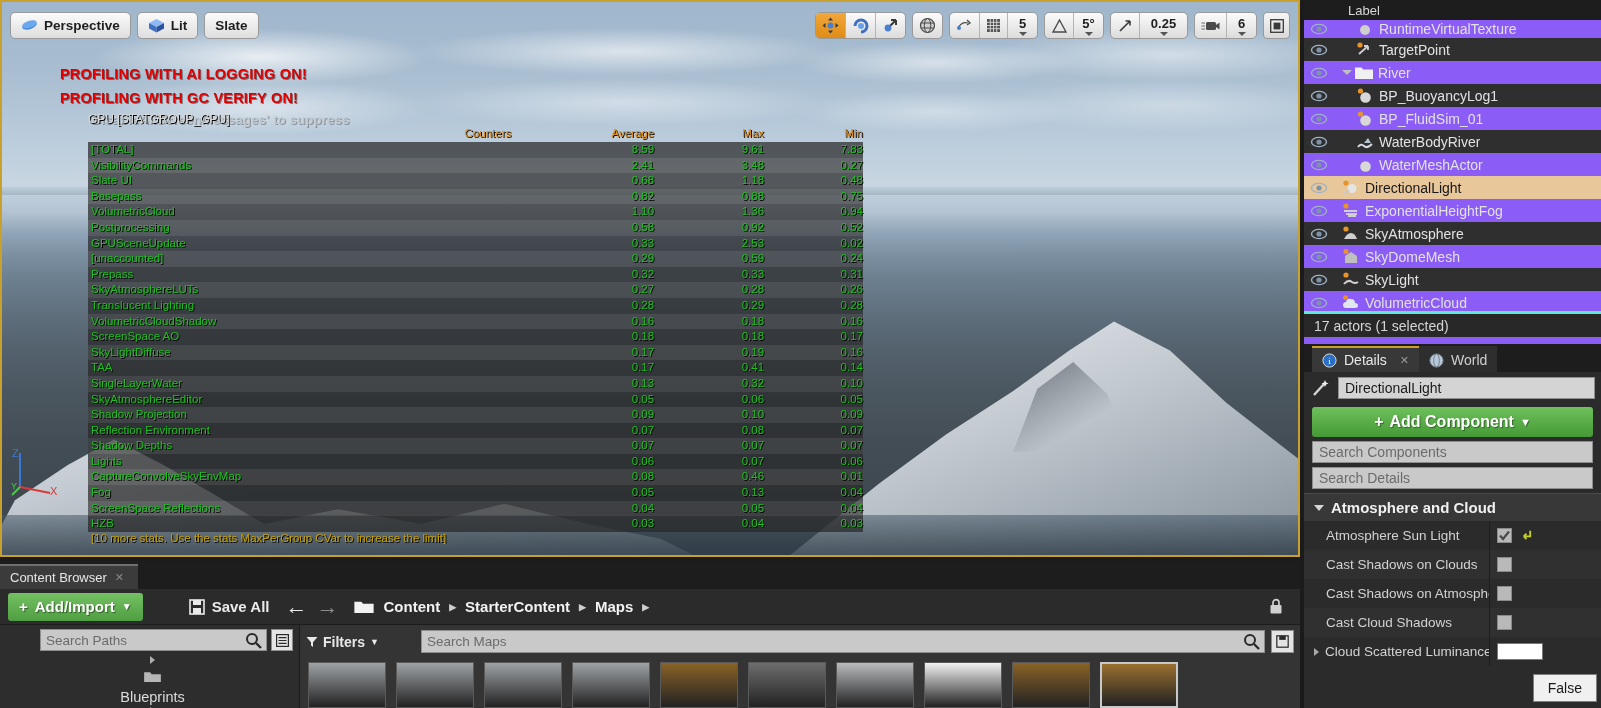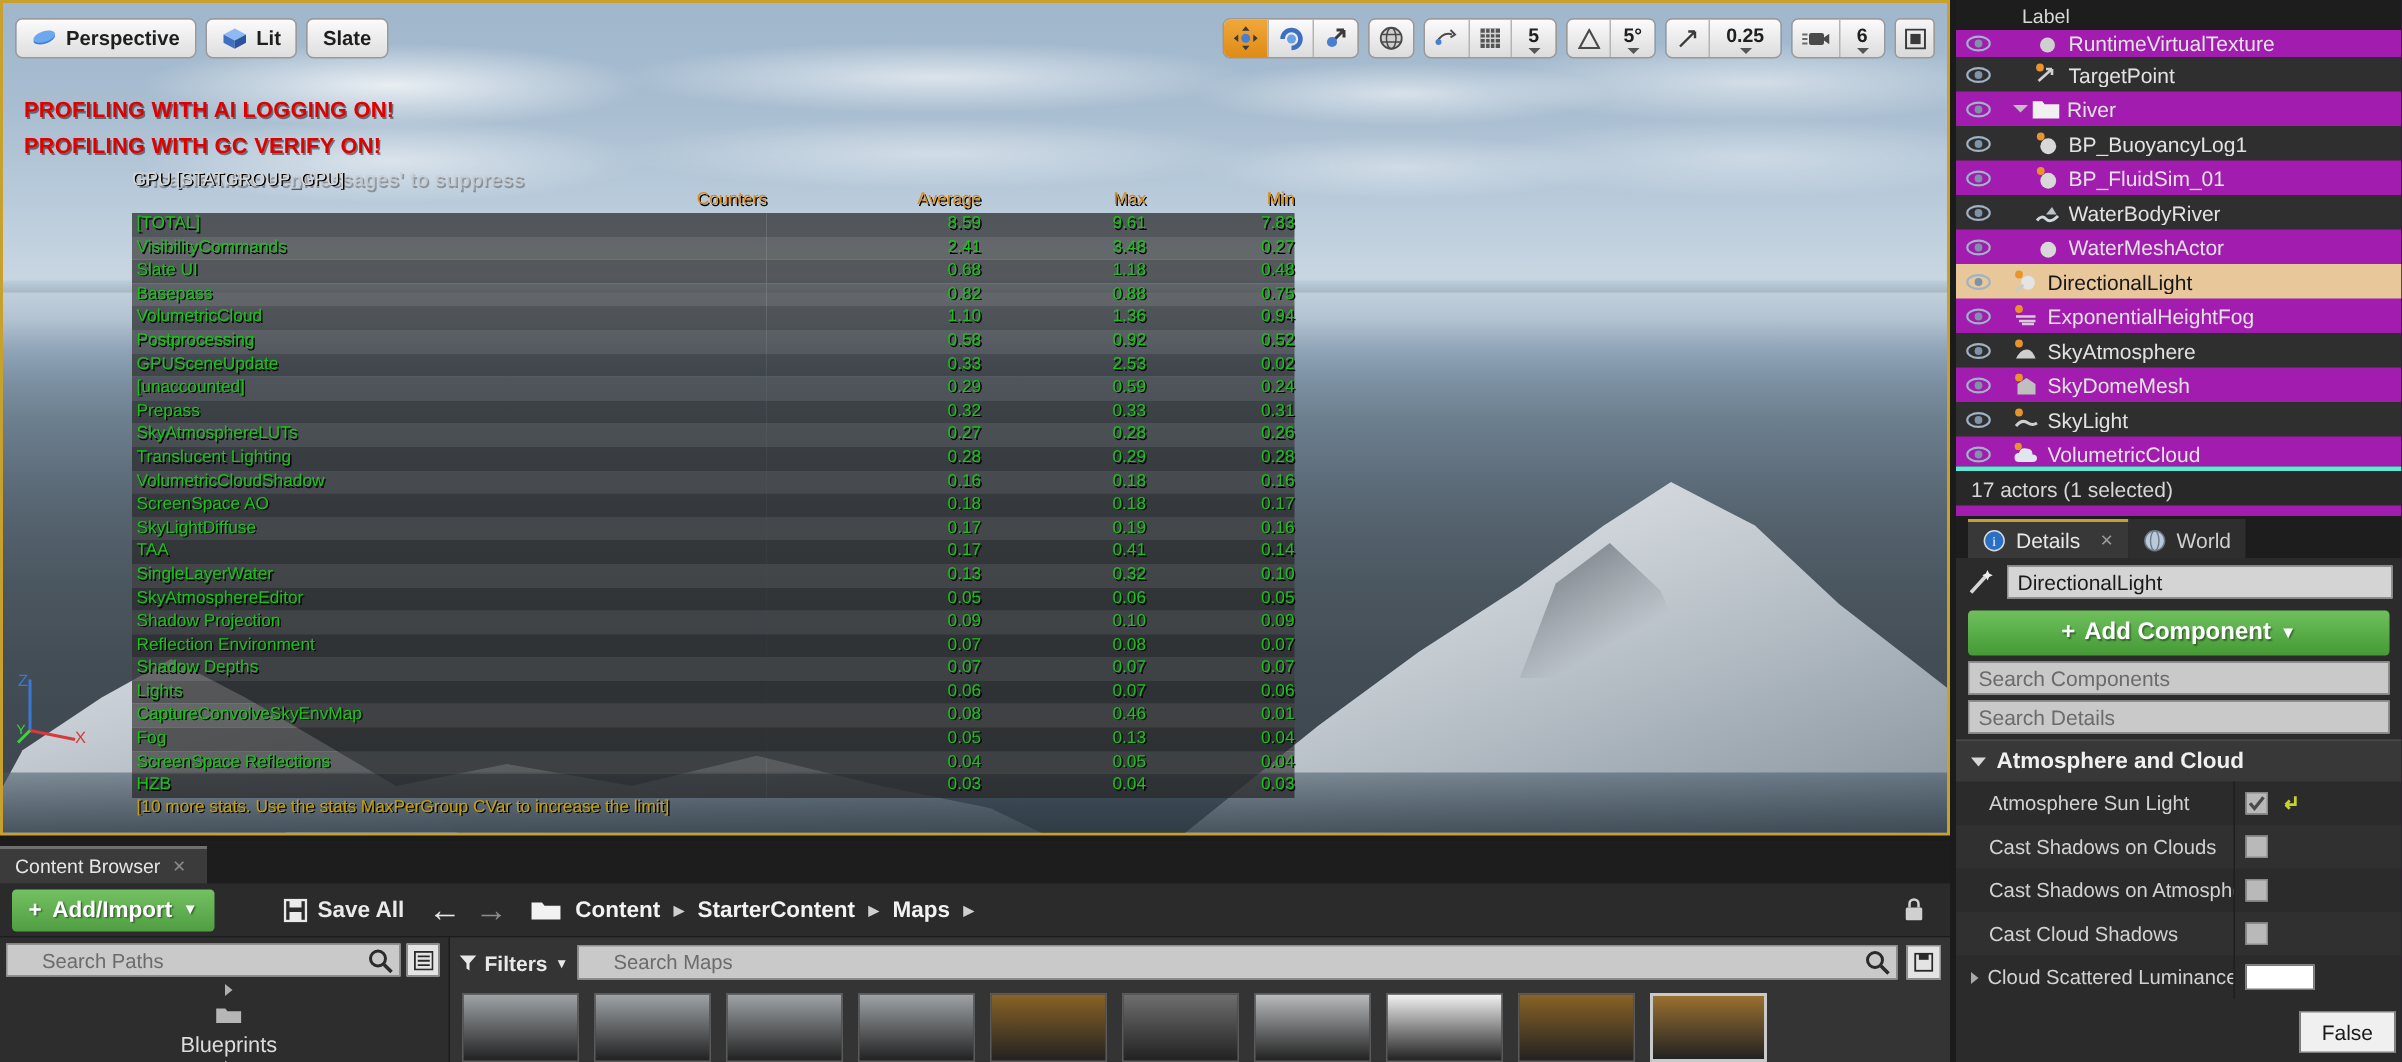--- a/index.html
+++ b/index.html
@@ -116,20 +116,21 @@
     width:27px;height:27px;border-radius:4px; display:flex;align-items:center;justify-content:center;
     background: linear-gradient(to bottom,#f6f6f6,#d9d9d9); border:1px solid #9a9a9a;
   }
 
   
   #warnings { position:absolute; left:14px; top:60px; z-index:15; }
   .warn-line {
     color:#e00000; font-size:14.5px; font-weight:bold; line-height:24px;
     text-shadow: 1px 1px 0 rgba(0,0,0,.45);
     letter-spacing:.2px;
+    margin-left:44px;
   }
   #suppress-msg {
     position:absolute; left:86px; top:110px; z-index:14;
     color:rgba(200,206,212,.8); font-size:13.5px; font-weight:bold;
     text-shadow:1px 1px 0 rgba(0,0,0,.3);
     white-space:nowrap;
   }
 
   
   #stats { position:absolute; left:86px; top:110px; z-index:16; width:775px; }
@@ -181,37 +182,37 @@
   .nav-arrow { font-size:22px; line-height:1; }
   #breadcrumb { display:flex; align-items:center; gap:9px; color:#f2f2f2; font-size:15px; font-weight:bold; }
   .crumb-sep { font-size:9px; color:#cfcfcf; }
   #cb-lock { margin-left:auto; display:flex; align-items:center; gap:10px; padding-right:8px; }
 
   #cb-body { display:flex; height:83px; }
   #cb-left { width:300px; background:#2d2d2d; border-right:1px solid #1c1c1c; }
   #search-paths-row { display:flex; align-items:center; gap:4px; padding:4px 6px 4px 4px; }
   .search-box {
     flex:1; height:22px; background:#c9c9c9; border:1px solid #8e8e8e;
-    display:flex; align-items:center; padding:0 23px; position:relative;
+    display:flex; align-items:center; padding:0 5px; position:relative;margin-left:36px;
   }
   .search-box span { color:#6b6b6b; font-size:13.5px; }
   .search-mag { position:absolute; right:4px; top:2px; }
   .sq-btn { width:22px;height:22px; background:#e4e4e4; border:1px solid #8e8e8e; display:flex;align-items:center;justify-content:center;}
   .tree-row { display:flex; align-items:center; gap:6px; padding:1px 0 1px 6px; color:#dcdcdc; font-size:14.5px;flex-direction:column; }
   .tree-caret { width:0;height:0;border-top:4px solid transparent;border-bottom:4px solid transparent;border-left:5px solid #b0b0b0; }
   .folder-ico { width:17px; height:13px; display:block; }
   #cb-right { flex:1; background:#343434; }
   #cb-filterbar { display:flex; align-items:center; gap:6px; padding:5px 6px; }
   #filters-btn { display:flex; align-items:center; gap:5px; color:#e8e8e8; font-size:14px; font-weight:bold; }
   #assets-strip { display:flex; gap:10px; padding:4px 8px; overflow:hidden; }
   .asset { width:78px; height:46px; border:1px solid #5a5a5a; }
   .asset.selected { border:2px solid #c9c9c9; }
 
   
-  #right-col { position:absolute; left:1304px; top:0; width:297px; height:708px; background:#a21caf; }
+  #right-col { position:absolute; left:1304px; top:0; width:297px; height:708px; background:#8b5cf6; }
 
   #outliner { position:absolute; left:0; top:0; width:297px; height:337px; }
   #outliner-head {
     height:20px; background:#1d1d1d; display:flex; align-items:center;
     color:#d8d8d8; font-size:13px; padding-left:44px;
   }
   .out-row {
     display:flex; align-items:center; height:23px; padding-left:6px;
     color:#e2e2e2; font-size:14px; white-space:nowrap;
   }

